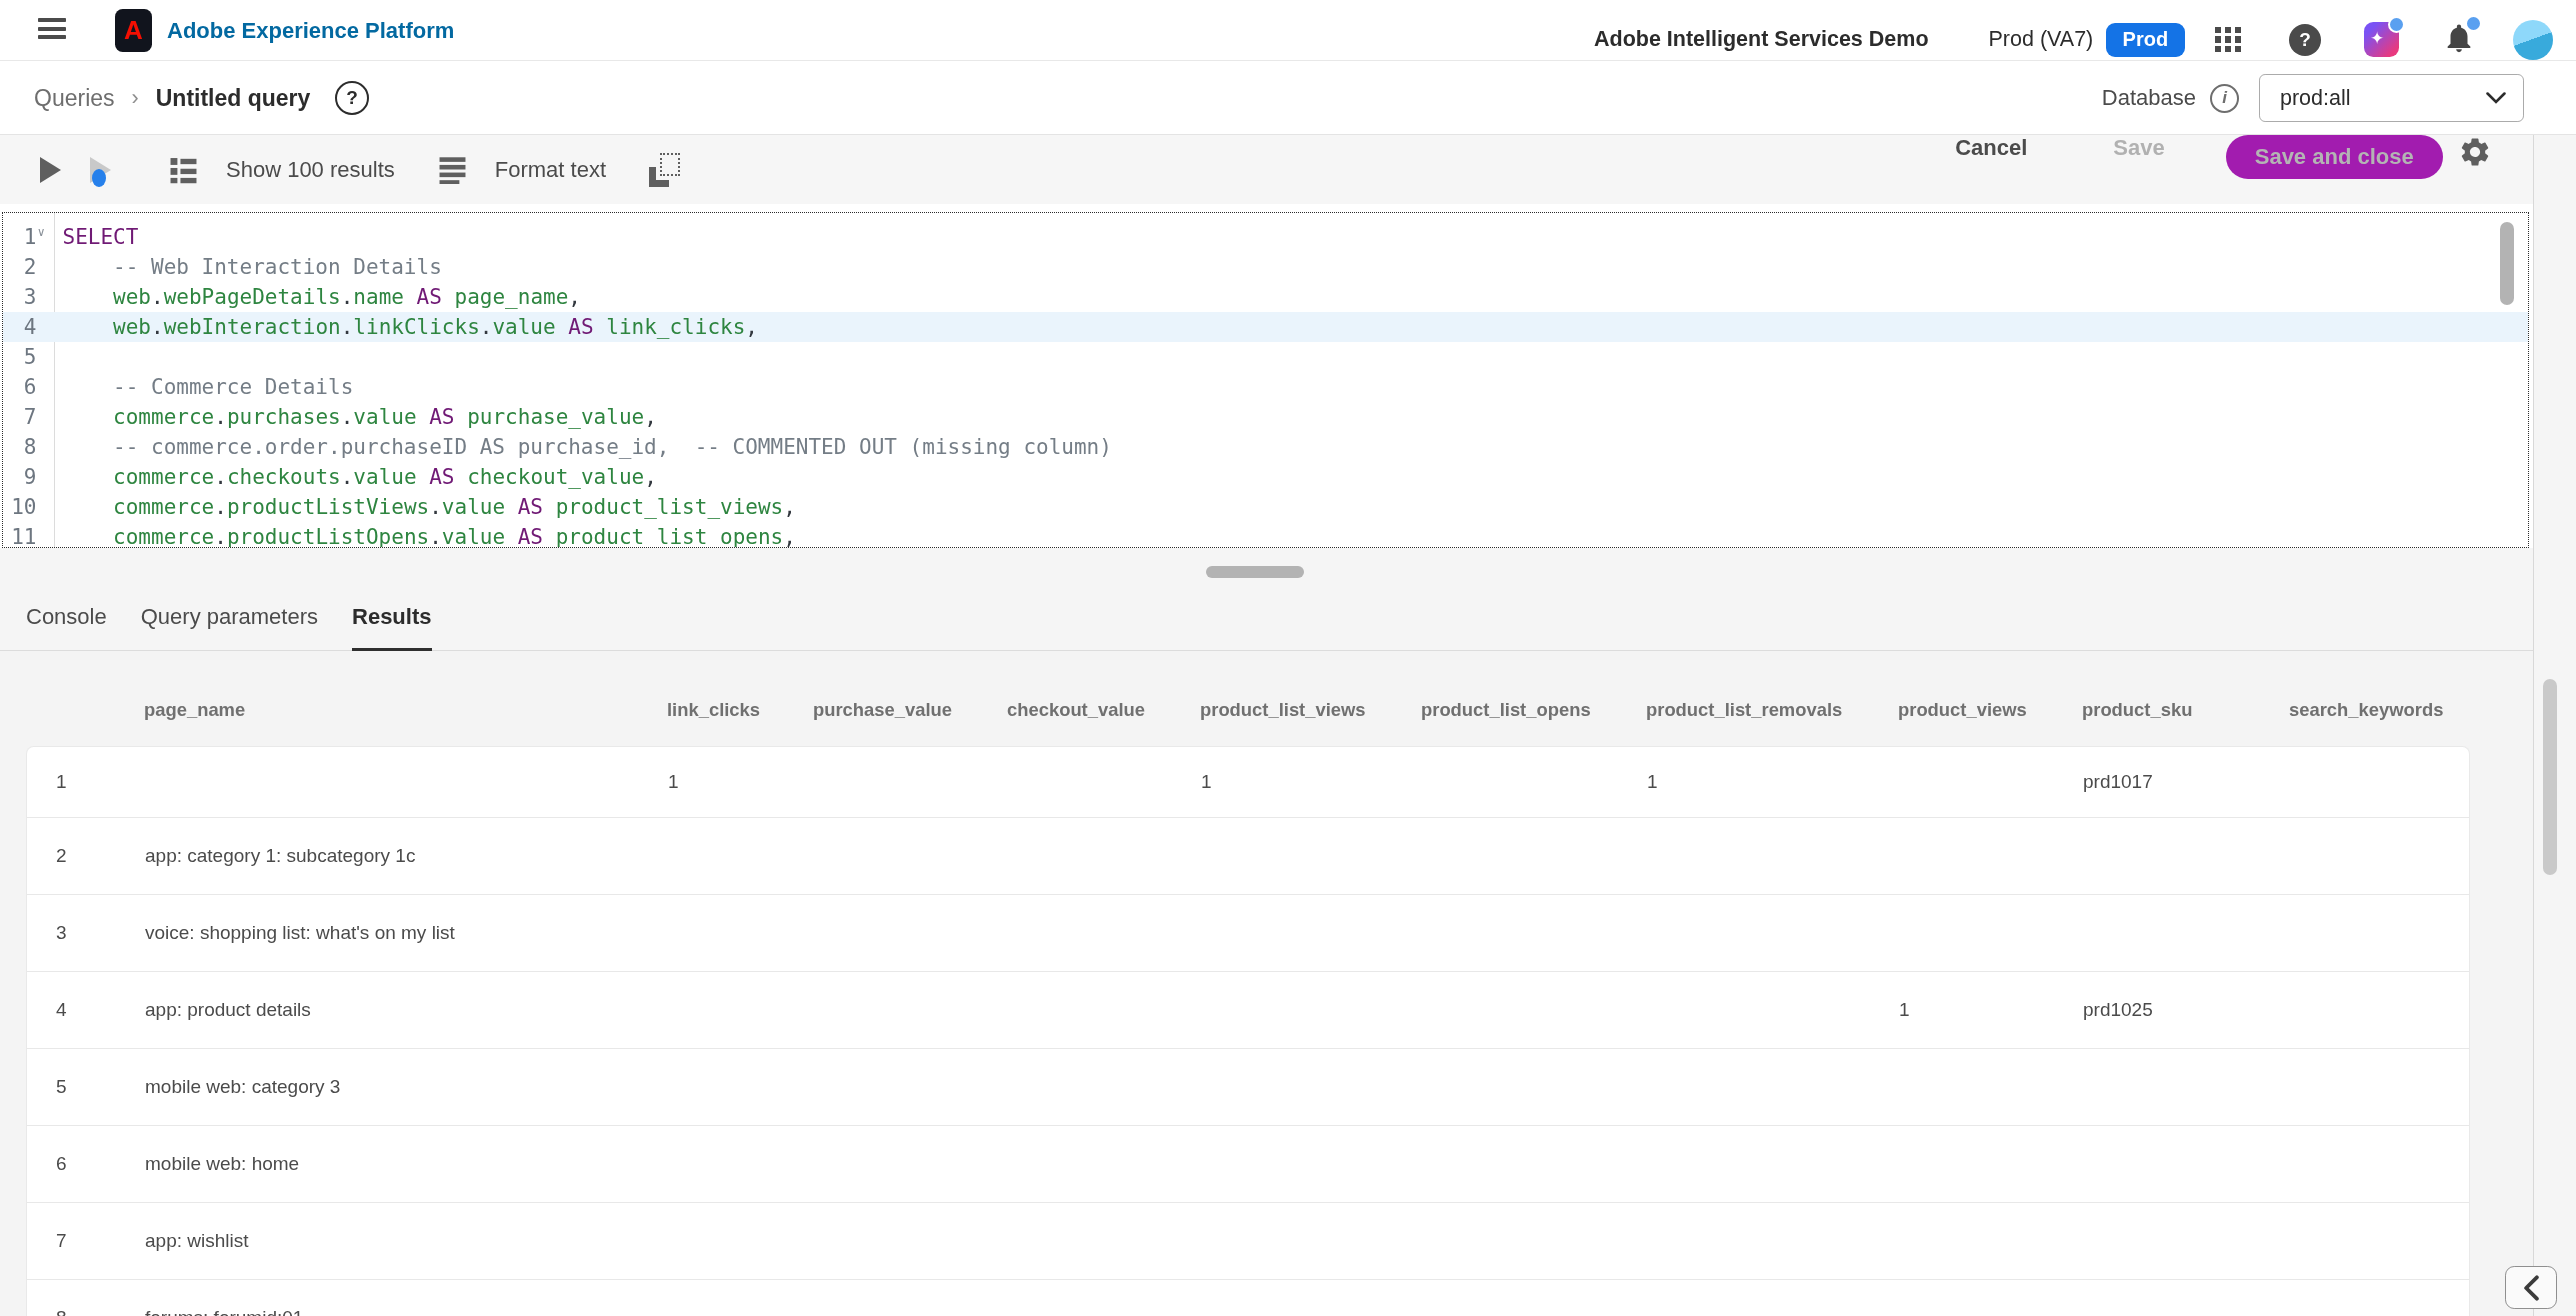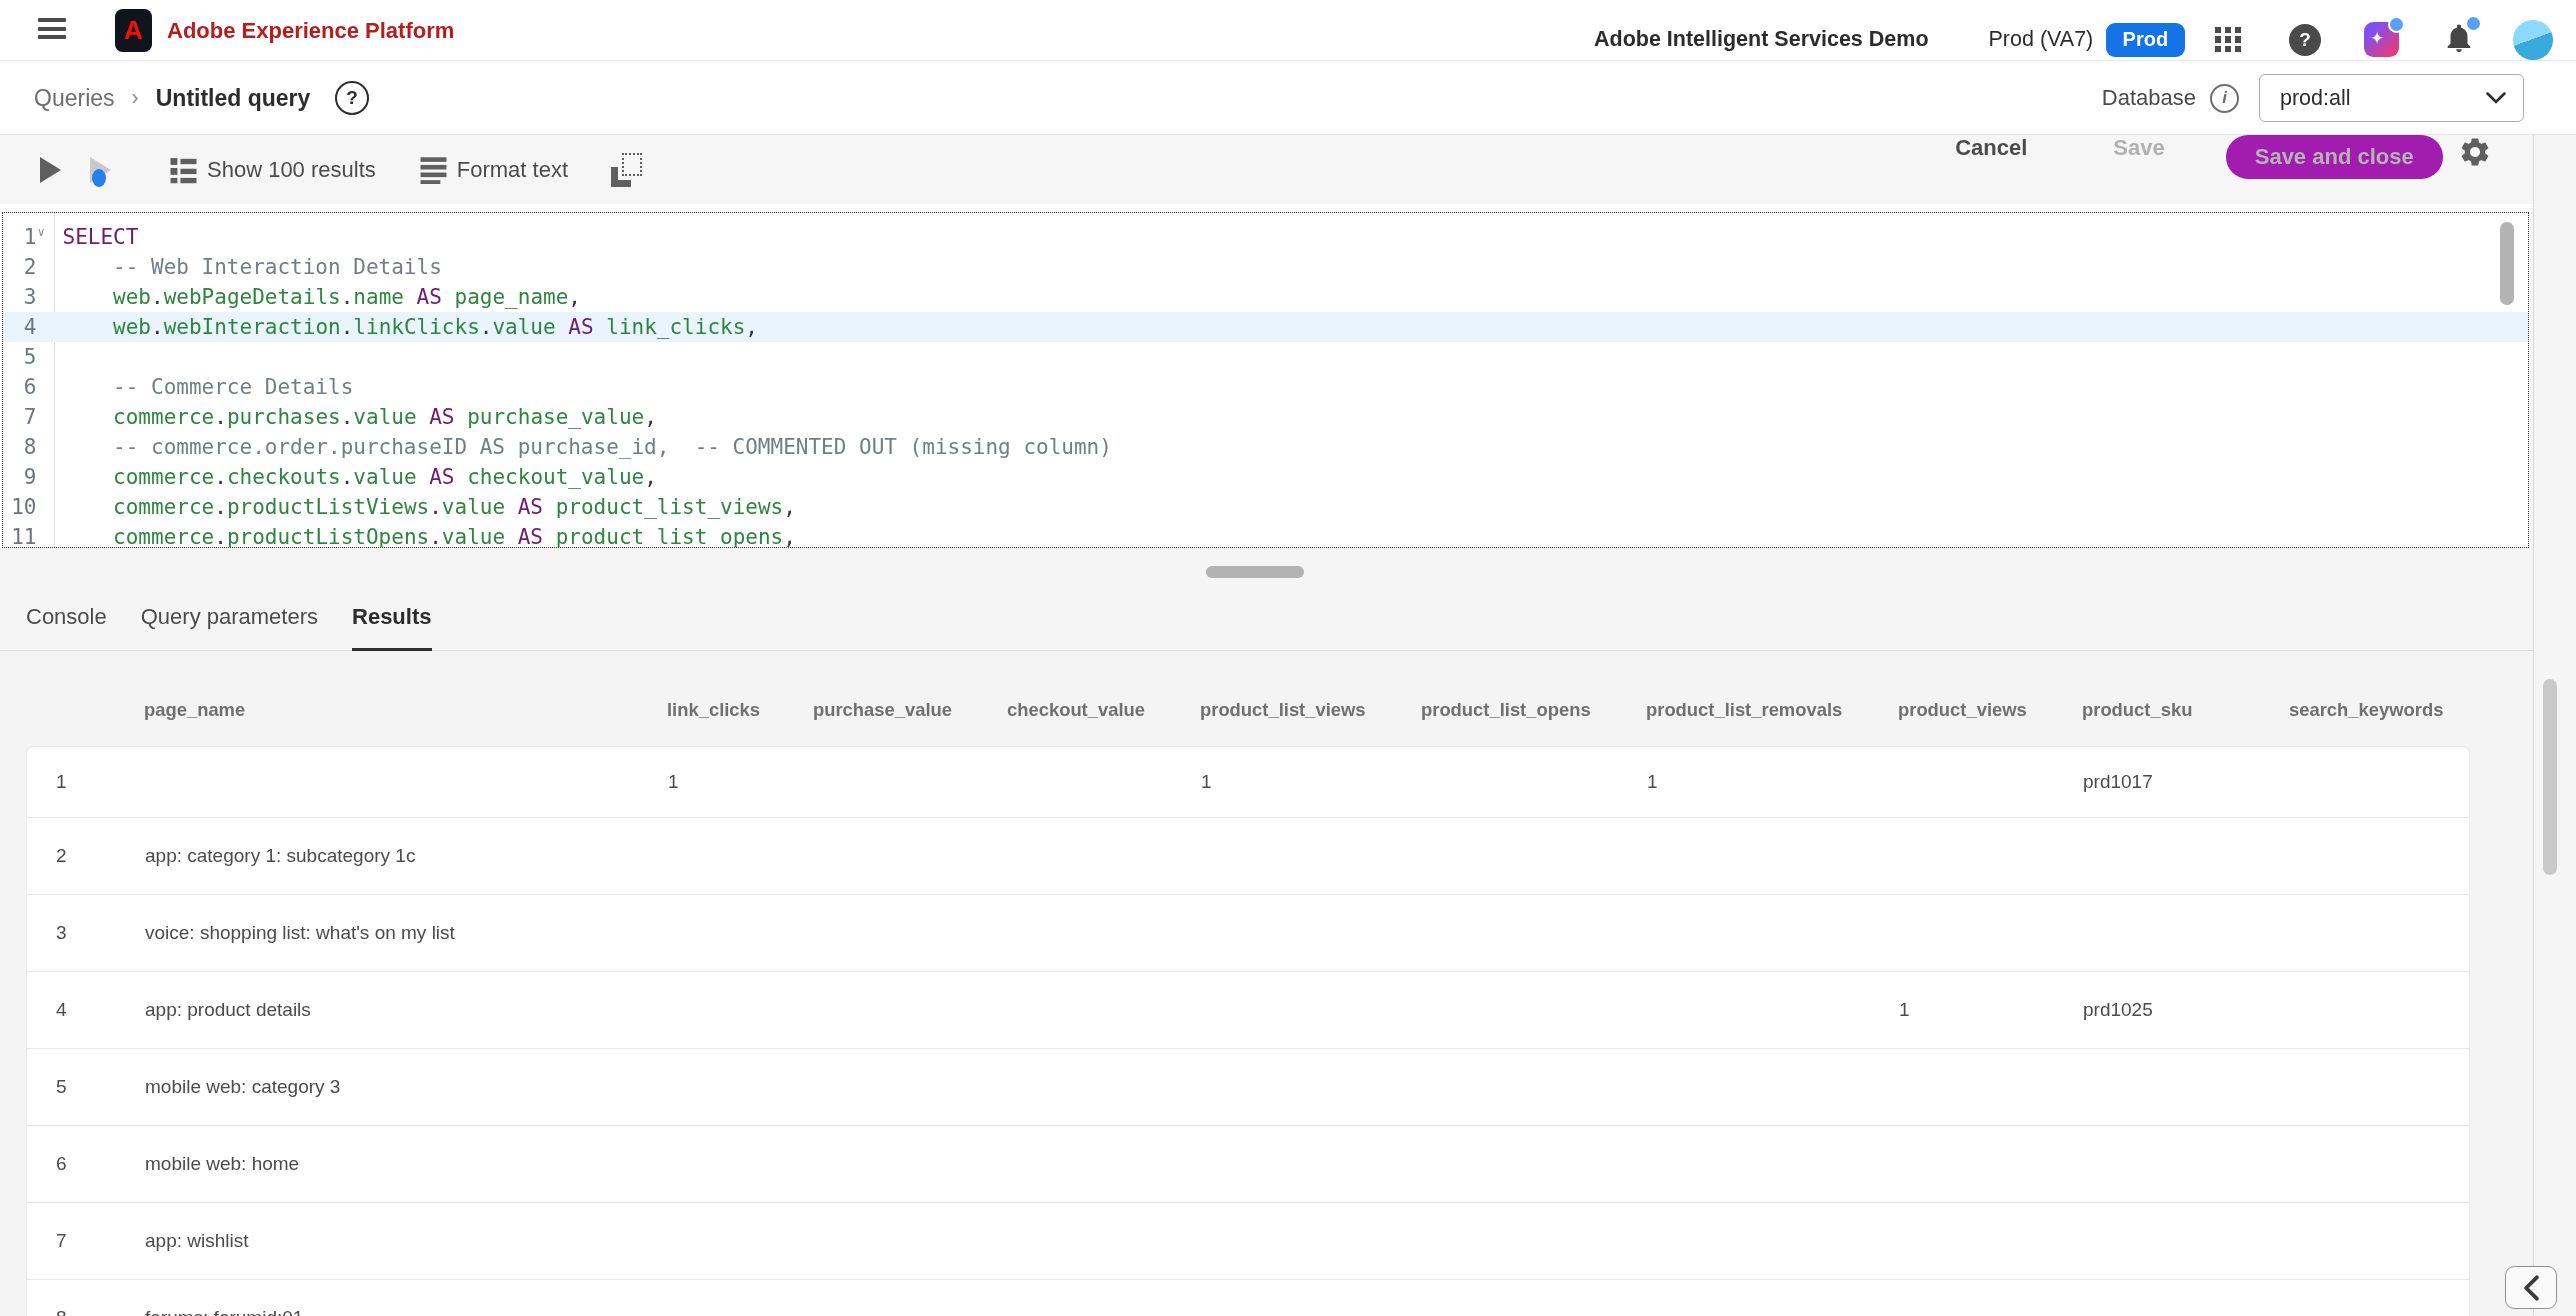--- a/index.html
+++ b/index.html
@@ -9,21 +9,21 @@
 
   
   .topbar { position:absolute; left:0; top:0; width:2576px; height:61px; background:#fff;
             border-bottom:1.5px solid #e8e8e8; }
   .hamburger { position:absolute; left:38px; top:18.4px; width:29px; height:24.5px; cursor:pointer; }
   .hamburger span { display:block; width:28px; height:3.8px; background:#4b4b4b; border-radius:0.8px; margin-bottom:4.6px; }
   .logo { position:absolute; left:115px; top:9.2px; width:37px; height:43px; background:#11141d;
           border-radius:7.7px; display:flex; align-items:center; justify-content:center; }
   .logo b { color:#f40f02; font-size:26px; font-weight:700; font-family:"Liberation Sans",sans-serif; }
   .app-title { position:absolute; left:167px; top:0; height:61px; display:flex; align-items:center;
-               font-size:22px; font-weight:600; color:#b91c1c; }
+               font-size:22px; font-weight:600; color:#0369a1; }
   .searchbox { position:absolute; left:839px; top:7px; width:382px; height:48px; background:#fff;
                border:1.5px solid #d2d2d2; border-radius:24px; display:flex; align-items:center; padding:0 17px; }
   .searchbox svg { flex:0 0 auto; margin-right:12.3px; }
   .searchbox input { border:none; outline:none; width:100%; font-size:21px; font-style:italic;
                      color:#5b5b5b; background:transparent; font-family:"Liberation Sans",sans-serif; }
   .searchbox input::placeholder { color:#7d7d7d; font-style:italic; }
   .topbar-right { position:absolute; right:23px; top:0; height:79px; display:flex; align-items:center; gap:0; }
   .org-name { font-size:21.5px; font-weight:600; color:#2c2c2c; margin-right:60px; cursor:pointer; }
   .env-label { font-size:21.5px; color:#2c2c2c; margin-right:12.3px; }
   .env-badge { background:#1473e6; color:#fff; font-size:20px; font-weight:600; border-radius:9px;
@@ -63,21 +63,21 @@
   
   .toolbar { position:absolute; left:0; top:135px; width:2576px; height:69px; background:#f6f6f6; }
   .tb-left { position:absolute; left:40px; top:0; height:69px; display:flex; align-items:center; }
   .play-btn { width:0; height:0; border-left:21.5px solid #5f5f5f; border-top:13px solid transparent;
               border-bottom:13px solid transparent; cursor:pointer; }
   .play-sel { position:relative; margin-left:29px; cursor:pointer; }
   .play-sel .tri { width:0; height:0; border-left:21.5px solid #c9c9c9; border-top:13px solid transparent;
                    border-bottom:13px solid transparent; }
   .play-sel .dot { position:absolute; left:1.5px; top:12.3px; width:14px; height:18.4px; border-radius:50%;
                    background:#2680eb; }
-  .tb-group { display:flex; align-items:center; gap:9px; cursor:pointer; }
+  .tb-group { display:flex; align-items:center; gap:28px; cursor:pointer; }
   .tb-label { font-size:22px; color:#4b4b4b; }
   .g-show { margin-left:58px; } .g-format { margin-left:43px; } .g-select { margin-left:43px; }
   .sel-icon { position:relative; width:31px; height:34px; }
   .sel-icon .dotted { position:absolute; right:0; top:0; width:20px; height:23px; border:2.3px dotted #5f5f5f; }
   .sel-icon .l1 { position:absolute; left:0; bottom:0; width:20px; height:7px; background:#5f5f5f; }
   .sel-icon .l2 { position:absolute; left:0; bottom:0; width:7px; height:20px; background:#5f5f5f; }
   .tb-right { position:absolute; right:84px; top:0; height:69px; display:flex; align-items:flex-start; }
   .btn-cancel { font-size:22px; font-weight:600; color:#4b4b4b; margin-right:86px; cursor:pointer; }
   .btn-save { font-size:22px; font-weight:600; color:#b1b1b1; margin-right:61px; cursor:default; }
   .btn-pill { height:44px; border-radius:22px; background:#a21caf; color:#b4b4b4; font-size:22px;

